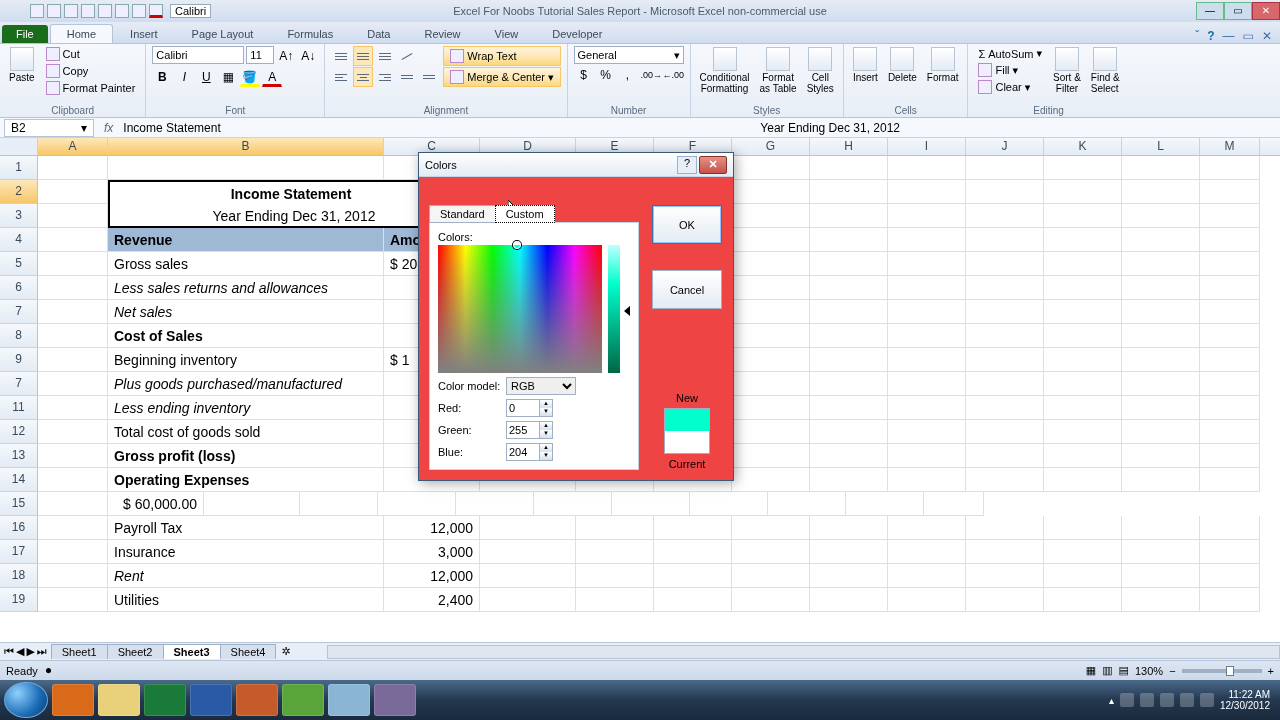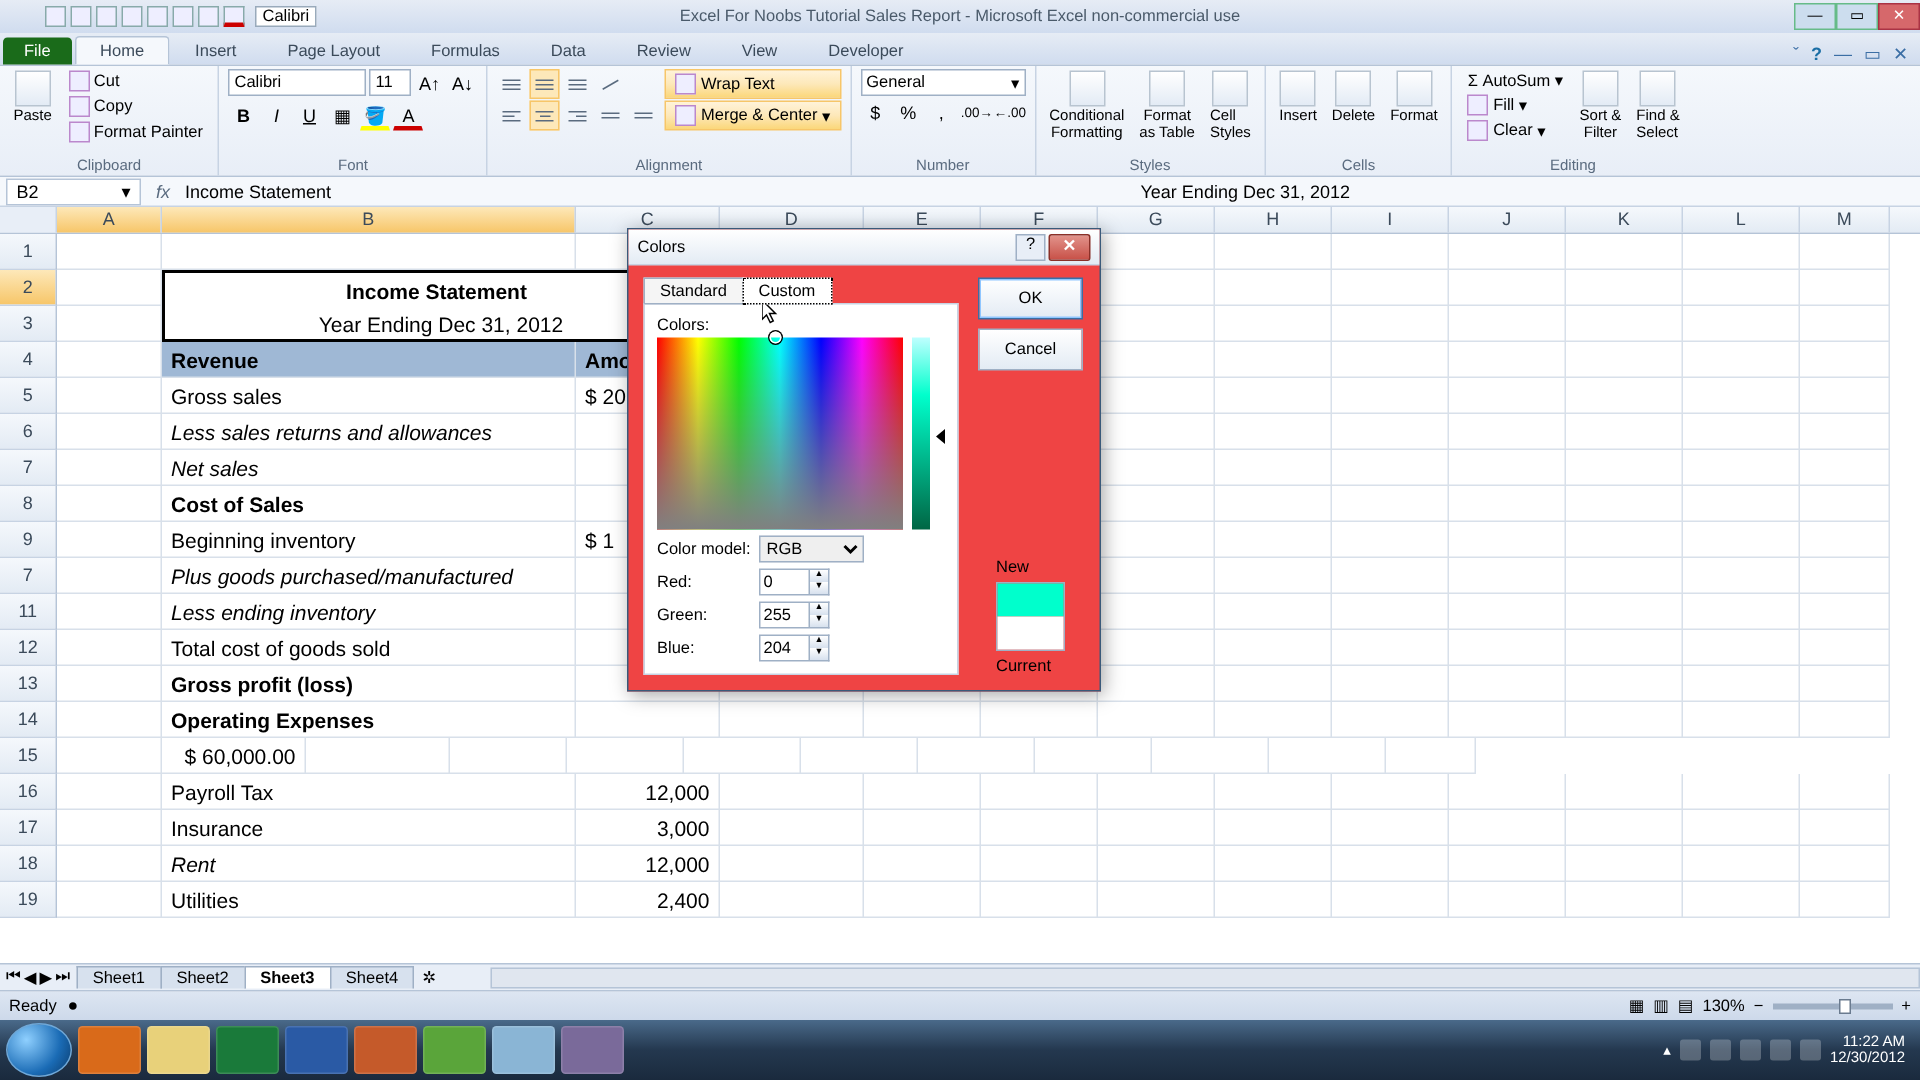--- a/index.html
+++ b/index.html
@@ -94,39 +94,39 @@
 .tray-ico { width: 14px; height: 14px; background: rgba(255,255,255,0.25); border-radius: 2px; }
 
 
 .dialog { position: absolute; left: 418px; top: 152px; width: 316px; background: #ef4444; border: 1px solid #3a5a7a; box-shadow: 2px 2px 12px rgba(0,0,0,0.35); font-size: 11px; }
 .dialog-title { height: 24px; background: linear-gradient(#fff,#e3ebf4); display: flex; align-items: center; padding: 0 6px; border-bottom: 1px solid #c7d3e3; }
 .dialog-title .spacer { flex: 1; }
 .dlg-help { width: 20px; height: 18px; border: 1px solid #9fb0c5; background: #e8eef7; text-align: center; font-size: 11px; margin-right: 2px; }
 .dlg-close { width: 28px; height: 18px; background: linear-gradient(#e2938b,#c85148); border: 1px solid #8a3028; color: #fff; text-align: center; line-height: 15px; font-weight: bold; border-radius: 2px; }
 .dialog-body { padding: 8px 10px 10px; display: flex; gap: 12px; }
 .dlg-left { flex: 1; }
-.dlg-tabs { display: flex; }
+.dlg-tabs { display: flex; margin-top: 20px; }
 .dlg-tab { padding: 2px 10px; border: 1px solid #9fb0c5; background: #f5f5f5; margin-right: -1px; }
 .dlg-tab.active { border: 1px dotted #000; background: #fff; position: relative; z-index: 1; }
 .dlg-panel { border: 1px solid #c7d3e3; margin-top: -1px; padding: 8px; background: #fff; }
 .color-field { width: 164px; height: 128px; position: relative; background: linear-gradient(to bottom, rgba(128,128,128,0) 0%, rgba(128,128,128,1) 100%), linear-gradient(to right, red, yellow, lime, cyan, blue, magenta, red); }
 .color-cursor { position: absolute; left: 46%; top: -4px; width: 8px; height: 8px; border: 1px solid #fff; border-radius: 50%; box-shadow: 0 0 0 1px #000; }
 .lum-bar { width: 12px; height: 128px; margin-left: 6px; background: linear-gradient(#bfffff, #00ffcc 30%, #006644 100%); display: inline-block; vertical-align: top; position: relative; }
 .lum-arrow { position: absolute; right: -10px; top: 48%; width: 0; height: 0; border-top: 5px solid transparent; border-bottom: 5px solid transparent; border-right: 6px solid #000; }
 .color-row { display: flex; align-items: center; gap: 4px; margin-top: 4px; }
 .color-row label { width: 64px; }
 .spin { display: flex; }
 .spin input { width: 34px; border: 1px solid #9fb0c5; text-align: left; padding: 1px 2px; font-size: 11px; height: 18px; }
 .spin-btns { display: flex; flex-direction: column; border: 1px solid #9fb0c5; border-left: none; }
 .spin-btns span { width: 12px; height: 8px; font-size: 6px; text-align: center; line-height: 7px; background: linear-gradient(#fff,#d7e1ee); }
 select.cm { border: 1px solid #9fb0c5; font-size: 11px; height: 18px; width: 70px; }
 .dlg-right { width: 72px; display: flex; flex-direction: column; align-items: center; }
-.dlg-btn { width: 70px; height: 28px; border: 1px solid #9fb0c5; background: linear-gradient(#fff,#e3ebf4); margin-bottom: 6px; font-size: 11px; }
+.dlg-btn { width: 70px; height: 39px; border: 1px solid #9fb0c5; background: linear-gradient(#fff,#e3ebf4); margin-bottom: 6px; font-size: 11px; margin-top: 20px; }
 .dlg-btn.default { border: 1px solid #3a6ea5; box-shadow: 0 0 0 1px #8fc6ff inset; }
-.preview-wrap { margin-top: auto; }
+.preview-wrap { margin-top: auto; text-align: center; }
 .preview-swatch { width: 46px; height: 46px; border: 1px solid #9fb0c5; margin: 4px auto; display: flex; flex-direction: column; }
 .swatch-new { flex: 1; background: #00ffcc; }
 .swatch-cur { flex: 1; background: #fff; }
 .cursor-img { position: absolute; left: 508px; top: 200px; width: 12px; height: 18px; pointer-events: none; }
 .cursor-img svg { width: 12px; height: 18px; }
 </style>
 </head>
 <body>
 
 <div class="titlebar">
@@ -298,21 +298,21 @@
           <span style="white-space:pre-line;text-align:center">Conditional
 Formatting</span>
         </div>
       <div class="big-btn">
           <div class="big-ico"></div>
           <span style="white-space:pre-line;text-align:center">Format
 as Table</span>
         </div>
       <div class="big-btn">
           <div class="big-ico"></div>
-          <span style="white-space:pre-line;text-align:left">Cell
+          <span style="white-space:pre-line;text-align:center">Cell
 Styles</span>
         </div>
     </div>
     <div class="group-label">Styles</div>
   </div>
 
   <div class="group">
     <div class="group-body">
       <div class="big-btn">
           <div class="big-ico"></div>

